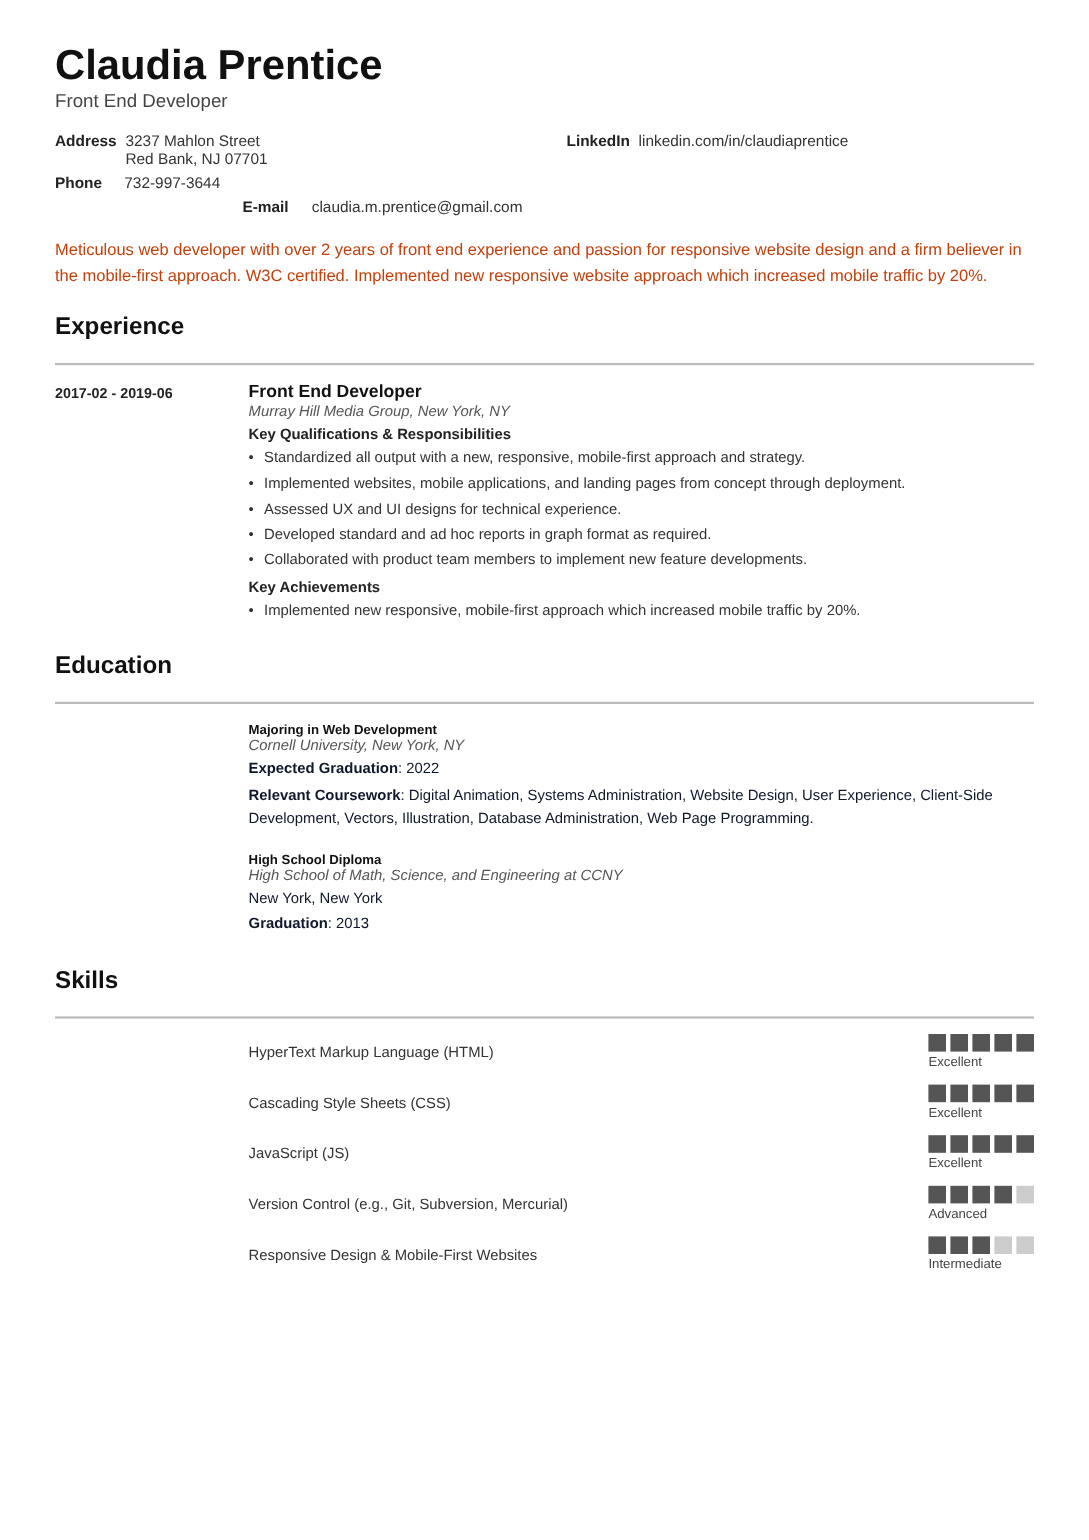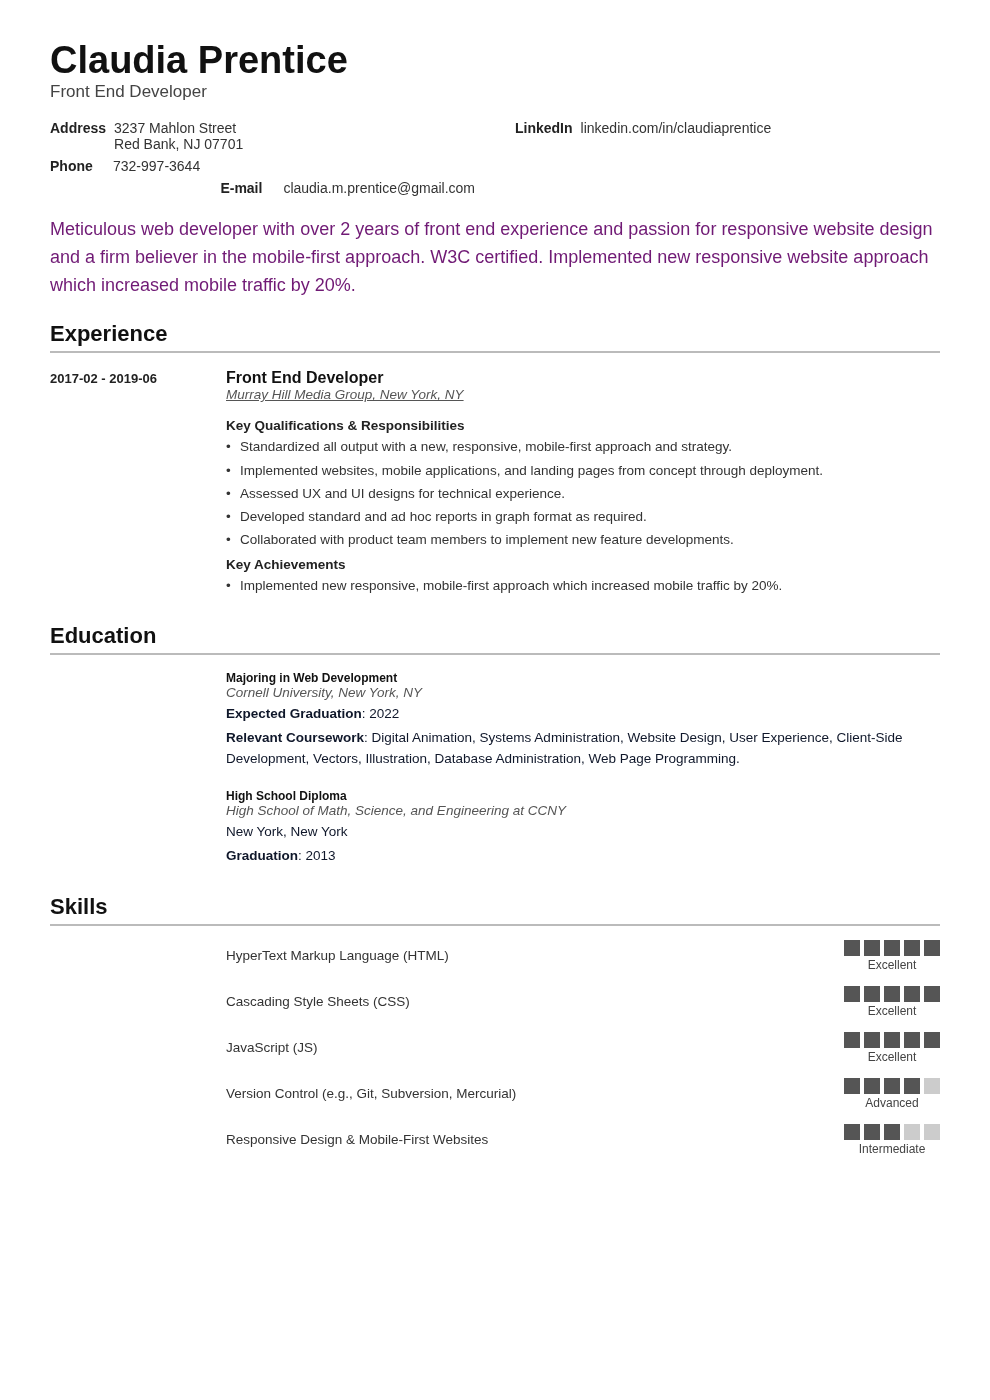--- a/index.html
+++ b/index.html
@@ -39,29 +39,29 @@
       font-weight: bold;
       min-width: 55px;
       flex-shrink: 0;
     }
     .contact-value {
       color: #333;
     }
     .summary {
       margin: 18px 0 22px 0;
       line-height: 1.55;
-      color: #701a75;
-      font-size: 18px;
+      color: #c2410c;
+      font-size: 15px;
     }
     .section-title {
       font-size: 22px;
       font-weight: bold;
       color: #111;
       margin-bottom: 6px;
-      padding-bottom: 4px;
+      padding-bottom: 20px;
       border-bottom: 2px solid #bbb;
     }
     section {
       margin-bottom: 24px;
     }
     .experience-entry {
       display: grid;
       grid-template-columns: 160px 1fr;
       gap: 0 16px;
       margin-top: 16px;
@@ -73,23 +73,22 @@
     }
     .exp-content {}
     .exp-job-title {
       font-size: 16px;
       font-weight: bold;
       color: #111;
     }
     .exp-company {
       font-style: italic;
       color: #555;
-      margin-bottom: 16px;
-      font-size: 13.5px;
-      text-decoration: underline;
+      margin-bottom: 6px;
+      font-size: 13.5px;
     }
     .exp-subsection-title {
       font-weight: bold;
       margin-top: 6px;
       margin-bottom: 4px;
       font-size: 13.5px;
     }
     .exp-list {
       list-style: none;
       padding: 0;
@@ -142,21 +141,21 @@
       margin-top: 14px;
     }
     .skill-name {
       font-size: 13.5px;
       color: #333;
       grid-column: 2;
     }
     .skill-rating-area {
       display: flex;
       flex-direction: column;
-      align-items: center;
+      align-items: flex-start;
       grid-column: 3;
     }
     .skill-dots {
       display: flex;
       gap: 4px;
       margin-bottom: 2px;
     }
     .dot {
       width: 16px;
       height: 16px;

